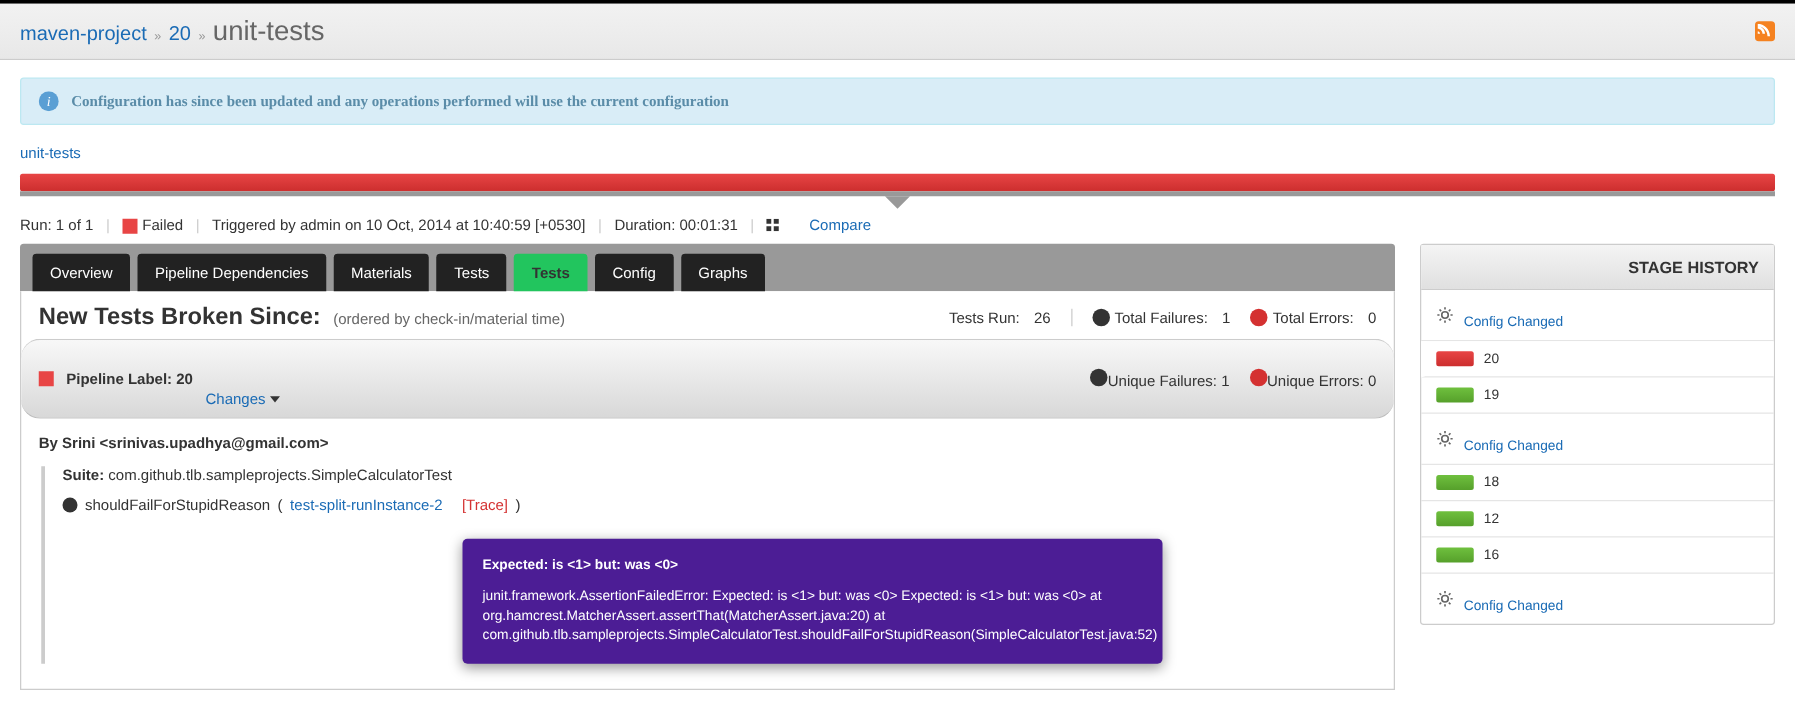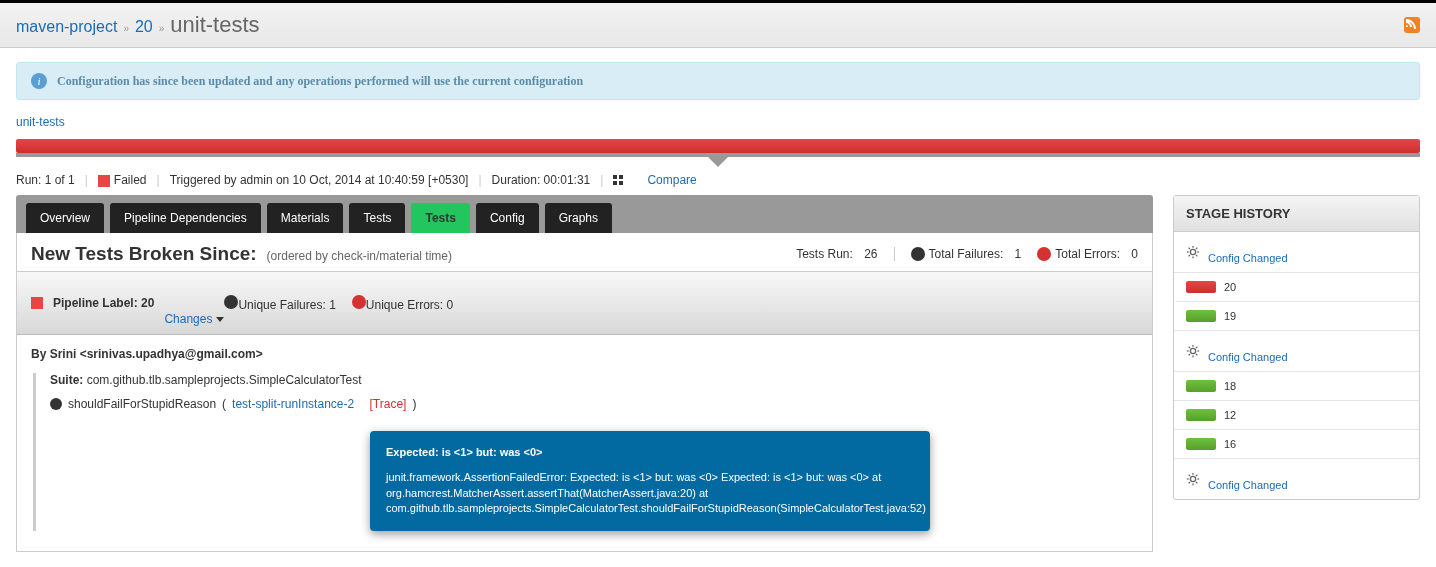--- a/index.html
+++ b/index.html
@@ -21,51 +21,51 @@
 .grey-strip { height: 4px; background: #999; position: relative; }
 .grey-strip .pointer { position: absolute; left: 50%; top: 4px; transform: translateX(-50%); width: 0; height: 0; border-left: 10px solid transparent; border-right: 10px solid transparent; border-top: 10px solid #999; }
 .meta-row { padding: 16px 0 8px; display: flex; align-items: center; gap: 10px; font-size: 12px; color: #333; }
 .meta-row .sep-pipe { color: #ccc; }
 .fail-chip { display: inline-block; width: 12px; height: 12px; background: #e84545; margin-right: 4px; vertical-align: middle; }
 .compare { color: #1a6bb5; text-decoration: none; display: flex; align-items: center; gap: 20px; }
 .compare-icon { display: inline-flex; }
 .compare-icon svg { width: 14px; height: 10px; }
 .main-flex { display: flex; gap: 20px; align-items: flex-start; }
 .left-col { flex: 1; }
-.right-col { width: 247px; }
+.right-col { width: 284px; text-align: right; }
 .tab-area { background: #999; padding: 8px 10px 0 10px; border-radius: 3px 3px 0 0; }
 .tabs { display: flex; gap: 6px; }
 .tab { background: #222; color: #fff; padding: 8px 14px; border-radius: 3px 3px 0 0; font-size: 12px; cursor: pointer; }
 .tab.active { background: #22c55e; color: #333; font-weight: 600; }
 .content-box { background: #fff; border: 1px solid #ccc; border-top: none; }
 .summary-row { display: flex; align-items: center; justify-content: space-between; padding: 10px 14px 6px; }
 .summary-left { display: flex; align-items: baseline; gap: 10px; }
 .summary-left h2 { font-size: 19px; color: #333; font-weight: 700; }
 .summary-left .sub { color: #666; font-size: 12px; }
 .summary-right { display: flex; align-items: center; gap: 16px; font-size: 12px; }
 .summary-right span { display: flex; align-items: center; gap: 4px; }
 .dot { width: 14px; height: 14px; border-radius: 50%; display: inline-block; }
 .dot.black { background: #333; }
 .dot.red { background: #d43131; }
 .pipe-sep { width: 1px; height: 14px; background: #ccc; }
-.pipeline-bar { background: linear-gradient(#f8f8f8, #d8d8d8); border-top: 1px solid #ccc; border-bottom: 1px solid #bbb; padding: 8px 14px; display: flex; align-items: center; font-size: 12px; }
+.pipeline-bar { background: linear-gradient(#f8f8f8, #d8d8d8); border-top: 1px solid #ccc; border-bottom: 1px solid #bbb; padding: 8px 14px; display: flex; align-items: center; justify-content: space-between; font-size: 12px; border-radius: 15px; }
 .pipeline-bar .left { display: flex; align-items: center; gap: 10px; }
 .pipeline-bar .chip { width: 12px; height: 12px; background: #e84545; }
 .pipeline-bar .changes { color: #1a6bb5; text-decoration: none; display: flex; align-items: center; gap: 4px; margin-top: 32px; }
 .pipeline-bar .right { display: flex; align-items: center; gap: 16px; }
 .test-body { padding: 12px 14px 20px; font-size: 12px; }
 .by-line { font-weight: 600; margin-bottom: 12px; }
 .suite-block { border-left: 3px solid #ccc; padding-left: 14px; margin-left: 2px; }
 .suite-line { margin-bottom: 10px; }
 .suite-line .label { font-weight: 600; }
 .test-line { display: flex; align-items: center; gap: 6px; margin-bottom: 20px; }
 .test-line .tdot { width: 12px; height: 12px; border-radius: 50%; background: #333; }
 .test-line a { color: #1a6bb5; text-decoration: none; }
 .trace-link { color: #d43131 !important; }
-.error-tooltip { background: #0369a1; color: #fff; border-radius: 4px; padding: 14px 16px; max-width: 560px; margin-left: 320px; position: relative; font-size: 11px; line-height: 1.4; box-shadow: 0 3px 10px rgba(0,0,0,.4); }
+.error-tooltip { background: #4c1d95; color: #fff; border-radius: 4px; padding: 14px 16px; max-width: 560px; margin-left: 320px; position: relative; font-size: 11px; line-height: 1.4; box-shadow: 0 3px 10px rgba(0,0,0,.4); }
 .error-tooltip .head { font-weight: 600; margin-bottom: 10px; }
 .history-box { border: 1px solid #ccc; border-radius: 3px; }
 .history-head { background: linear-gradient(#f4f4f4,#e0e0e0); padding: 10px 12px; font-weight: 700; font-size: 13px; border-bottom: 1px solid #ccc; }
 .history-item { padding: 8px 12px; display: flex; align-items: center; gap: 8px; font-size: 11px; border-bottom: 1px solid #e5e5e5; }
 .history-item:last-child { border-bottom: none; }
 .history-item.active { background: #fff; border-left: 3px solid #fff; padding-left: 9px; box-shadow: inset 2px 0 0 #fff; }
 .history-item .bar { width: 30px; height: 12px; border-radius: 2px; }
 .history-item .bar.red { background: linear-gradient(#e84545,#cc2e2e); }
 .history-item .bar.green { background: linear-gradient(#6fc03e,#56a02b); }
 .history-item .gear { width: 14px; height: 14px; }

